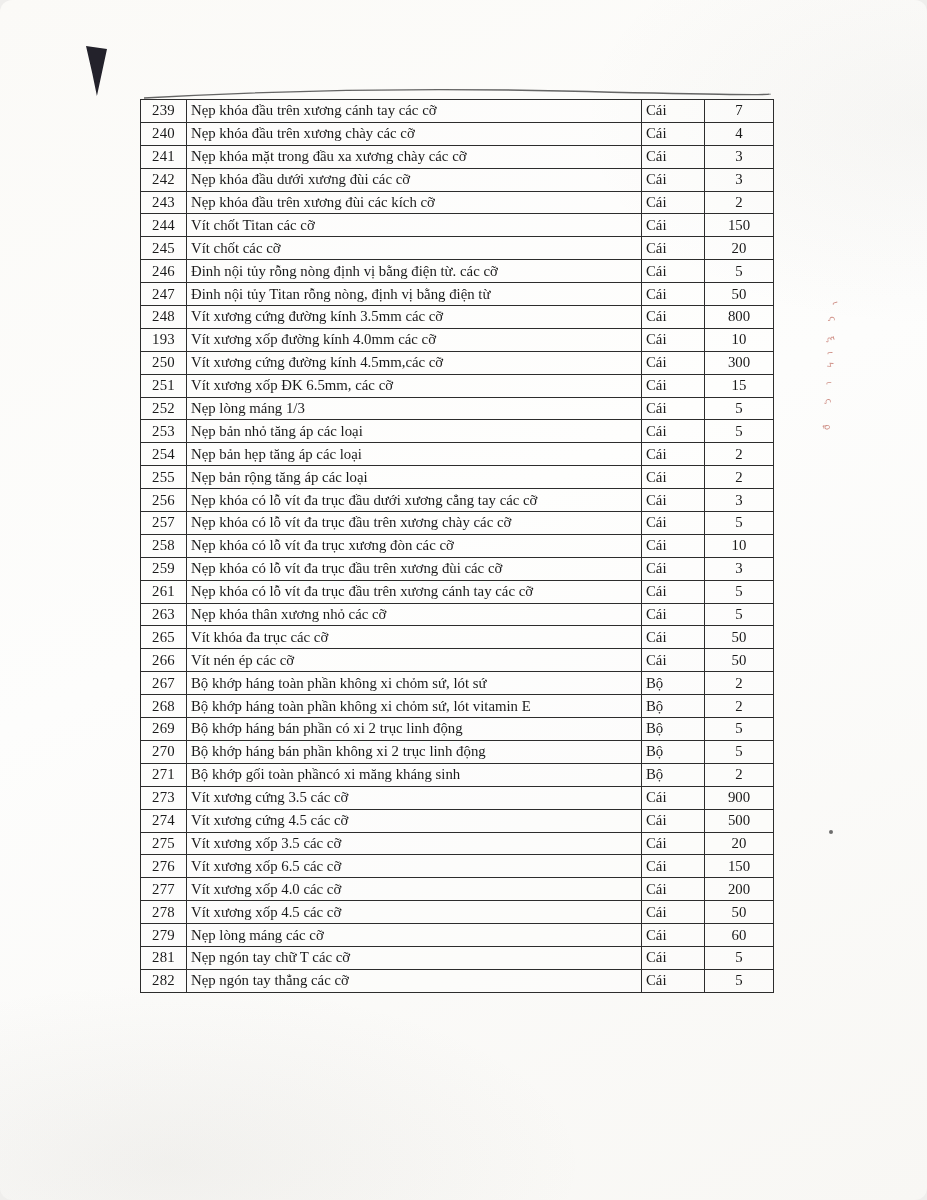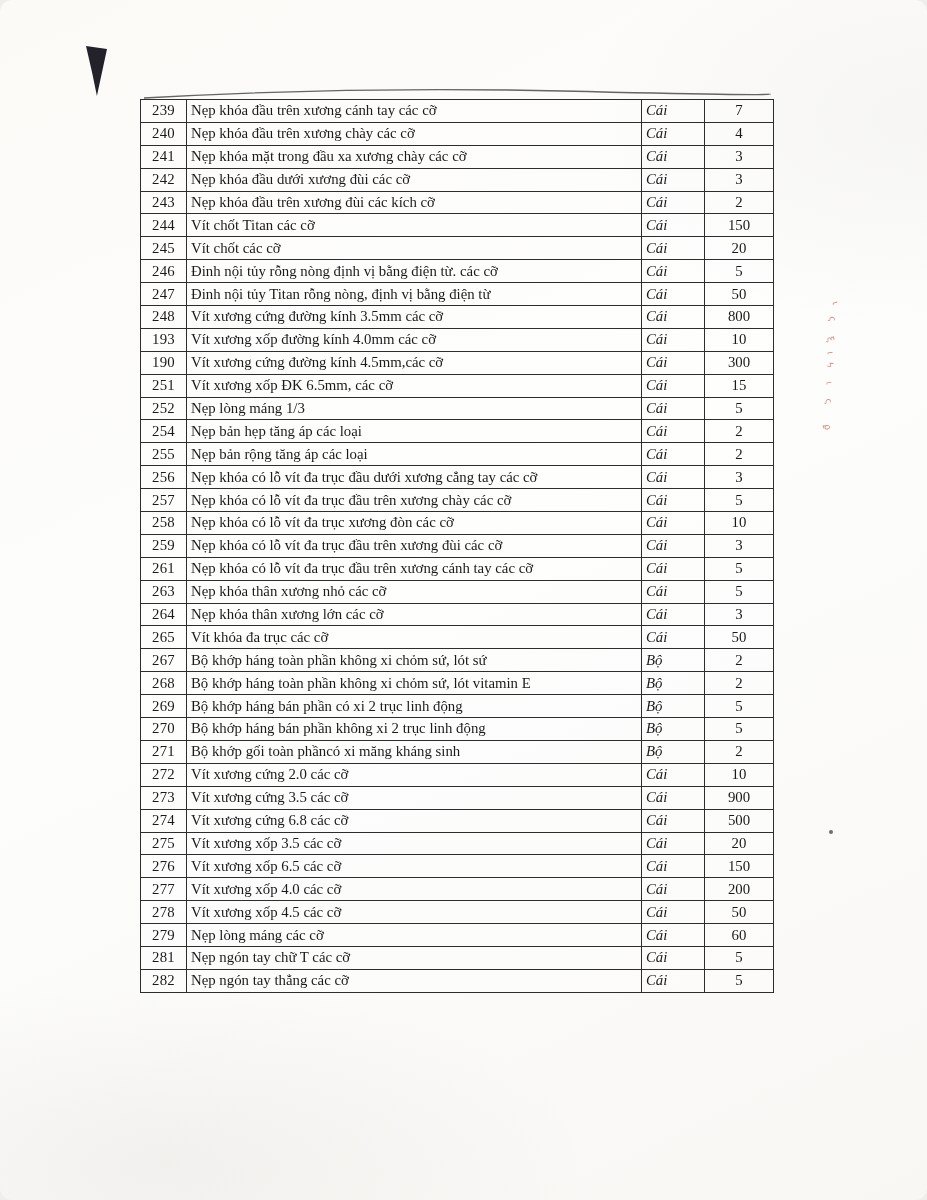--- a/index.html
+++ b/index.html
@@ -40,21 +40,21 @@
     border: 1px solid #2d2d2d;
     height: 21.9px;
     line-height: 21px;
     padding: 0 4px;
     white-space: nowrap;
     overflow: hidden;
     background: rgba(255,255,255,0.35);
   }
   td.c-no  { text-align: center; letter-spacing: 0.3px; }
   td.c-desc { padding-left: 9px; }
-  td.c-unit { padding-left: 11px; font-style: italic; }
+  td.c-unit { padding-left: 11px; }
   td.c-qty { text-align: center; }
   
   .red-marks {
     position: absolute; left: 824px; top: 298px;
     width: 22px; height: 140px;
     color: #b24a3c; opacity: 0.62;
     font-family: "DejaVu Sans", sans-serif;
     font-size: 9px;
   }
   .red-marks .mk { position: absolute; transform-origin: center; }
@@ -152,38 +152,44 @@
       <td class="c-unit">Cái</td>
       <td class="c-qty">800</td>
     </tr>
           <tr>
       <td class="c-no">193</td>
       <td class="c-desc">Vít xương xốp đường kính 4.0mm các cỡ</td>
       <td class="c-unit">Cái</td>
       <td class="c-qty">10</td>
     </tr>
           <tr>
-      <td class="c-no">190</td>
+      <td class="c-no">250</td>
       <td class="c-desc">Vít xương cứng đường kính 4.5mm,các cỡ</td>
       <td class="c-unit">Cái</td>
       <td class="c-qty">300</td>
     </tr>
           <tr>
       <td class="c-no">251</td>
       <td class="c-desc">Vít xương xốp ĐK 6.5mm, các cỡ</td>
       <td class="c-unit">Cái</td>
       <td class="c-qty">15</td>
     </tr>
           <tr>
       <td class="c-no">252</td>
       <td class="c-desc">Nẹp lòng máng 1/3</td>
       <td class="c-unit">Cái</td>
       <td class="c-qty">5</td>
     </tr>
           <tr>
+      <td class="c-no">253</td>
+      <td class="c-desc">Nẹp bản nhỏ tăng áp các loại</td>
+      <td class="c-unit">Cái</td>
+      <td class="c-qty">5</td>
+    </tr>
+          <tr>
       <td class="c-no">254</td>
       <td class="c-desc">Nẹp bản hẹp tăng áp các loại</td>
       <td class="c-unit">Cái</td>
       <td class="c-qty">2</td>
     </tr>
           <tr>
       <td class="c-no">255</td>
       <td class="c-desc">Nẹp bản rộng tăng áp các loại</td>
       <td class="c-unit">Cái</td>
       <td class="c-qty">2</td>
@@ -218,32 +224,32 @@
       <td class="c-unit">Cái</td>
       <td class="c-qty">5</td>
     </tr>
           <tr>
       <td class="c-no">263</td>
       <td class="c-desc">Nẹp khóa  thân xương nhỏ các  cỡ</td>
       <td class="c-unit">Cái</td>
       <td class="c-qty">5</td>
     </tr>
           <tr>
-      <td class="c-no">264</td>
-      <td class="c-desc">Nẹp khóa thân xương lớn các cỡ</td>
-      <td class="c-unit">Cái</td>
-      <td class="c-qty">3</td>
-    </tr>
-          <tr>
       <td class="c-no">265</td>
       <td class="c-desc">Vít khóa đa trục các cỡ</td>
       <td class="c-unit">Cái</td>
       <td class="c-qty">50</td>
     </tr>
           <tr>
+      <td class="c-no">266</td>
+      <td class="c-desc">Vít nén ép các cỡ</td>
+      <td class="c-unit">Cái</td>
+      <td class="c-qty">50</td>
+    </tr>
+          <tr>
       <td class="c-no">267</td>
       <td class="c-desc">Bộ khớp háng toàn phần không xi chỏm sứ, lót sứ</td>
       <td class="c-unit">Bộ</td>
       <td class="c-qty">2</td>
     </tr>
           <tr>
       <td class="c-no">268</td>
       <td class="c-desc">Bộ khớp háng toàn phần không xi chỏm sứ, lót vitamin E</td>
       <td class="c-unit">Bộ</td>
       <td class="c-qty">2</td>
@@ -260,34 +266,28 @@
       <td class="c-unit">Bộ</td>
       <td class="c-qty">5</td>
     </tr>
           <tr>
       <td class="c-no">271</td>
       <td class="c-desc">Bộ khớp gối toàn phầncó xi măng kháng sinh</td>
       <td class="c-unit">Bộ</td>
       <td class="c-qty">2</td>
     </tr>
           <tr>
-      <td class="c-no">272</td>
-      <td class="c-desc">Vít xương cứng 2.0 các cỡ</td>
-      <td class="c-unit">Cái</td>
-      <td class="c-qty">10</td>
-    </tr>
-          <tr>
       <td class="c-no">273</td>
       <td class="c-desc">Vít xương cứng 3.5 các cỡ</td>
       <td class="c-unit">Cái</td>
       <td class="c-qty">900</td>
     </tr>
           <tr>
       <td class="c-no">274</td>
-      <td class="c-desc">Vít xương cứng 6.8 các cỡ</td>
+      <td class="c-desc">Vít xương cứng 4.5 các cỡ</td>
       <td class="c-unit">Cái</td>
       <td class="c-qty">500</td>
     </tr>
           <tr>
       <td class="c-no">275</td>
       <td class="c-desc">Vít xương xốp 3.5 các cỡ</td>
       <td class="c-unit">Cái</td>
       <td class="c-qty">20</td>
     </tr>
           <tr>

